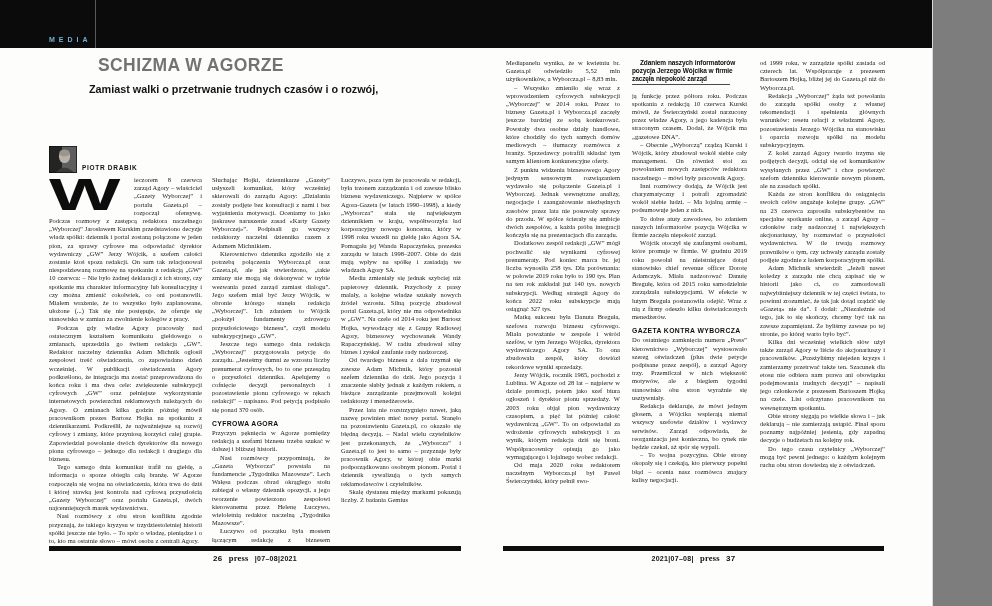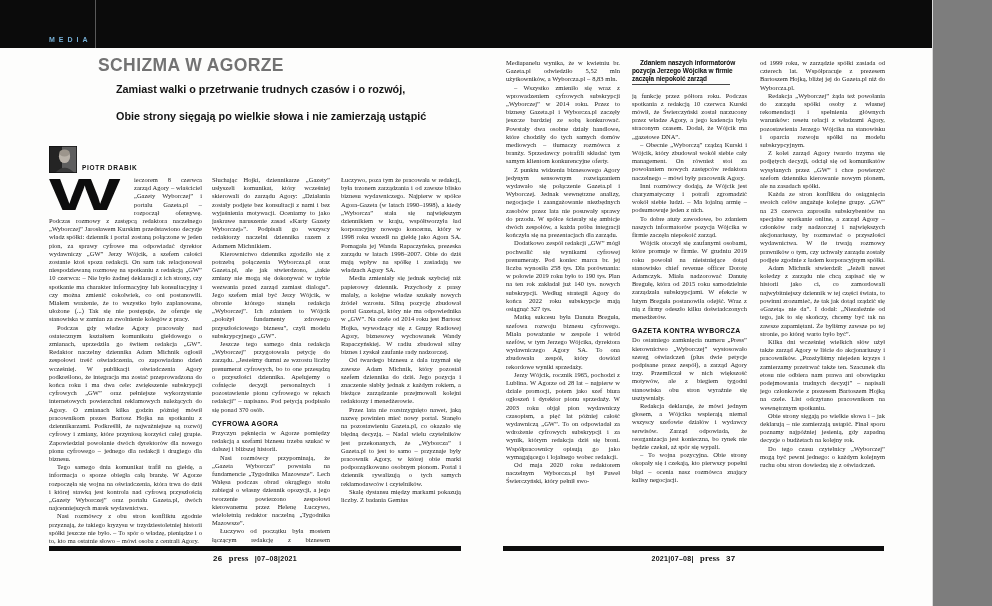--- a/index.html
+++ b/index.html
@@ -8,21 +8,21 @@
   
   .topband{position:absolute;left:0;top:0;width:932px;height:48px;background:#0b0b0b}
   .crease{position:absolute;left:95px;top:0;width:1px;height:48px;background:rgba(255,255,255,.32)}
   .media{position:absolute;left:49px;top:36px;font:bold 7px "Liberation Sans",sans-serif;
          color:#76afd5;letter-spacing:4px}
   .grayband{position:absolute;left:932px;top:0;width:60px;height:606px;background:#7d7d7d;
             border-left:1px solid #d9d9d9}
   
   .headline{position:absolute;left:98px;top:57px;font:bold 17.5px/1 "Liberation Sans",sans-serif;
             color:#737373;letter-spacing:.4px;white-space:nowrap}
-  .subtitle{position:absolute;left:116px;top:83px;font:bold 10.8px/13.4px "Liberation Sans",sans-serif;
+  .subtitle{position:absolute;left:89px;top:83px;font:bold 10.8px/13.4px "Liberation Sans",sans-serif;
             color:#151515}
   .byline-photo{position:absolute;left:49px;top:146px;width:28px;height:27px}
   .byline-name{position:absolute;left:82px;top:164px;font:bold 6.5px "Liberation Sans",sans-serif;
                letter-spacing:.7px;color:#111}
   
   .col{position:absolute;overflow:hidden;text-align:justify;color:#202020}
   .col p{margin:0;font-size:6.5px;line-height:8.2px;text-indent:8px;word-spacing:.2px}
   .col p.ni{text-indent:0}
   .col h4{margin:6px 0 2px;font:bold 6.8px "Liberation Sans",sans-serif;letter-spacing:.4px;color:#0f0f0f}
   #l1{left:49px;top:176px;width:153px;height:369px}
@@ -54,21 +54,21 @@
 </head>
 <body>
 
 <div class="topband">
   <div class="crease"></div>
   <div class="media">MEDIA</div>
 </div>
 <div class="grayband"></div>
 
 <div class="headline">SCHIZMA W AGORZE</div>
-<div class="subtitle"><span>Zamiast walki o przetrwanie trudnych czasów i o rozwój,</span><br><br><span>Obie strony sięgają po wielkie słowa i nie zamierzają ustąpić</span></div>
+<div class="subtitle"><span>Zamiast walki o przetrwanie trudnych czasów i o rozwój,</span><br><br></div>
 
 <div class="byline-photo">
   <svg width="28" height="27" viewBox="0 0 28 27" xmlns="http://www.w3.org/2000/svg">
     <rect width="28" height="27" fill="#242424"></rect>
     <rect x="13" width="15" height="27" fill="#5e5e5e"></rect>
     <ellipse cx="15.5" cy="10.5" rx="5.6" ry="6.6" fill="#b9b2a9"></ellipse>
     <ellipse cx="15.5" cy="7" rx="5.2" ry="3.4" fill="#9c958c"></ellipse>
     <path d="M6 27 Q15.5 16.5 25.5 27 Z" fill="#3a3a3a"></path>
     <rect width="28" height="27" fill="none" stroke="#111" stroke-width="1.4"></rect>
   </svg>

